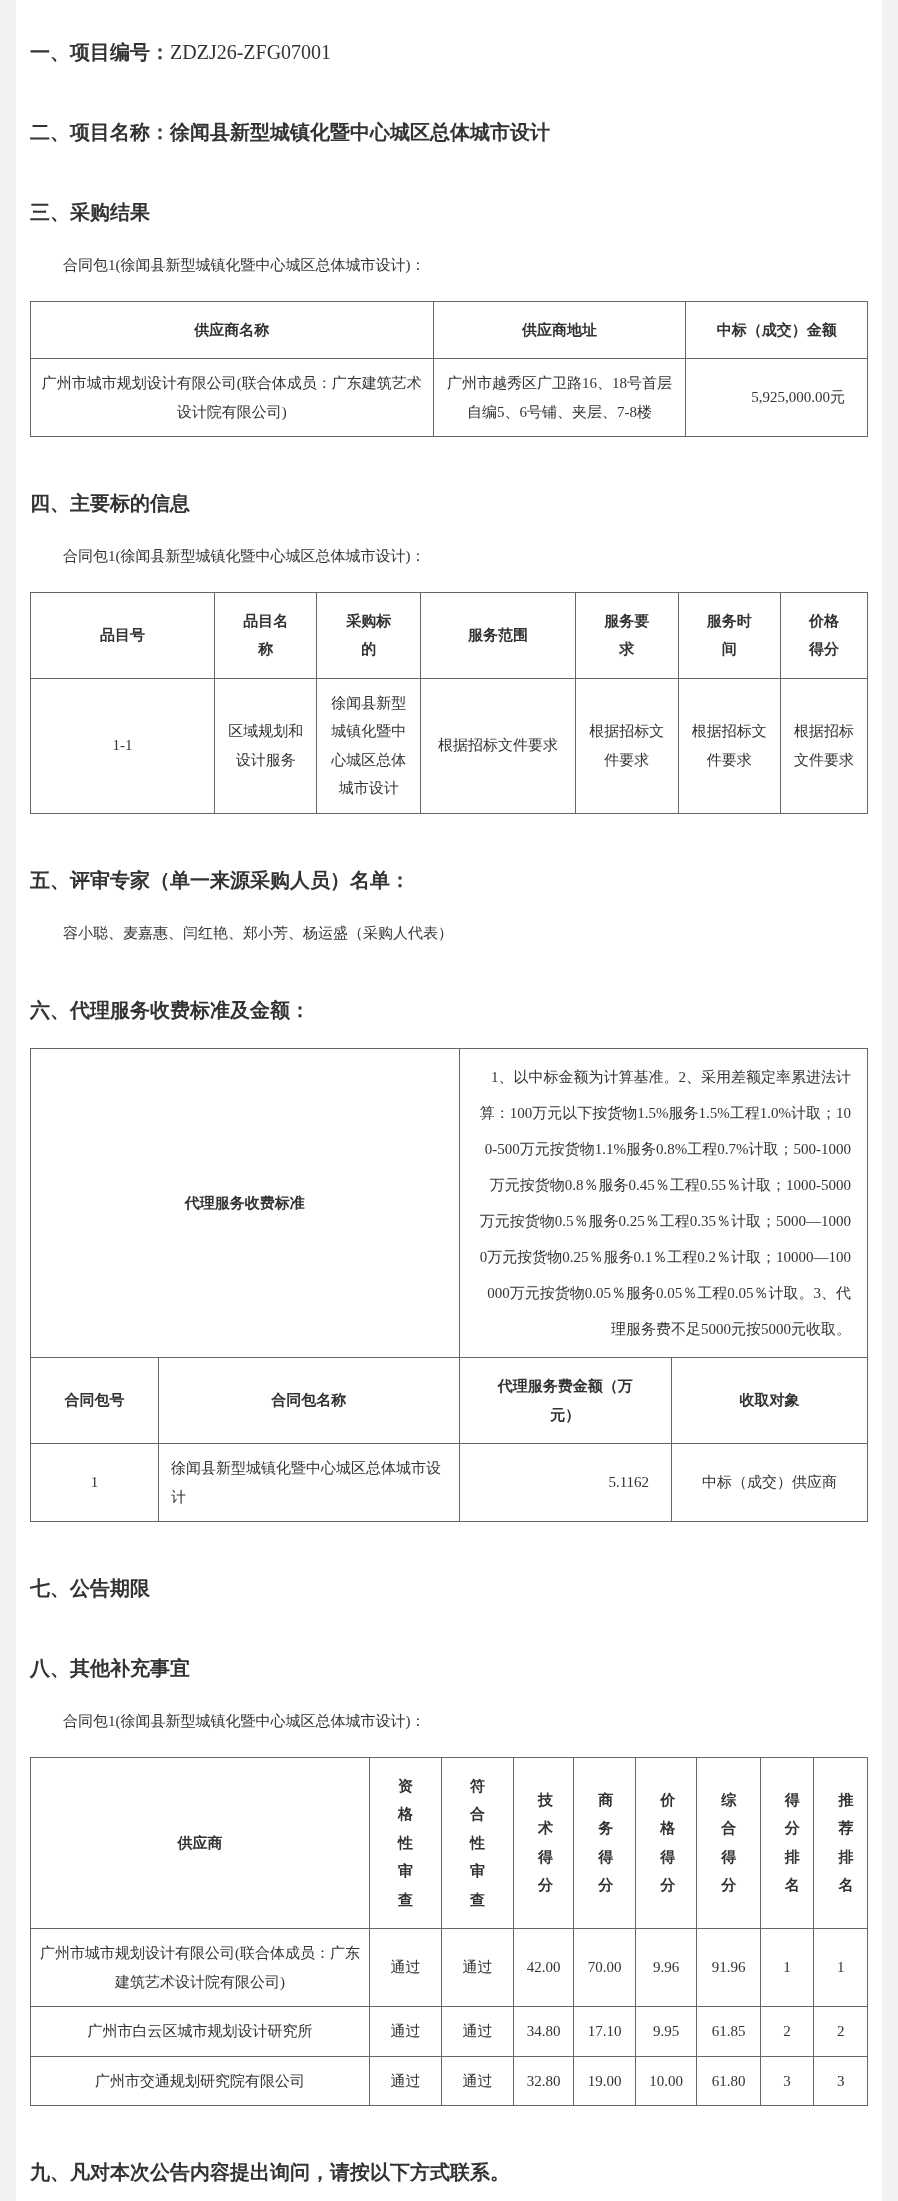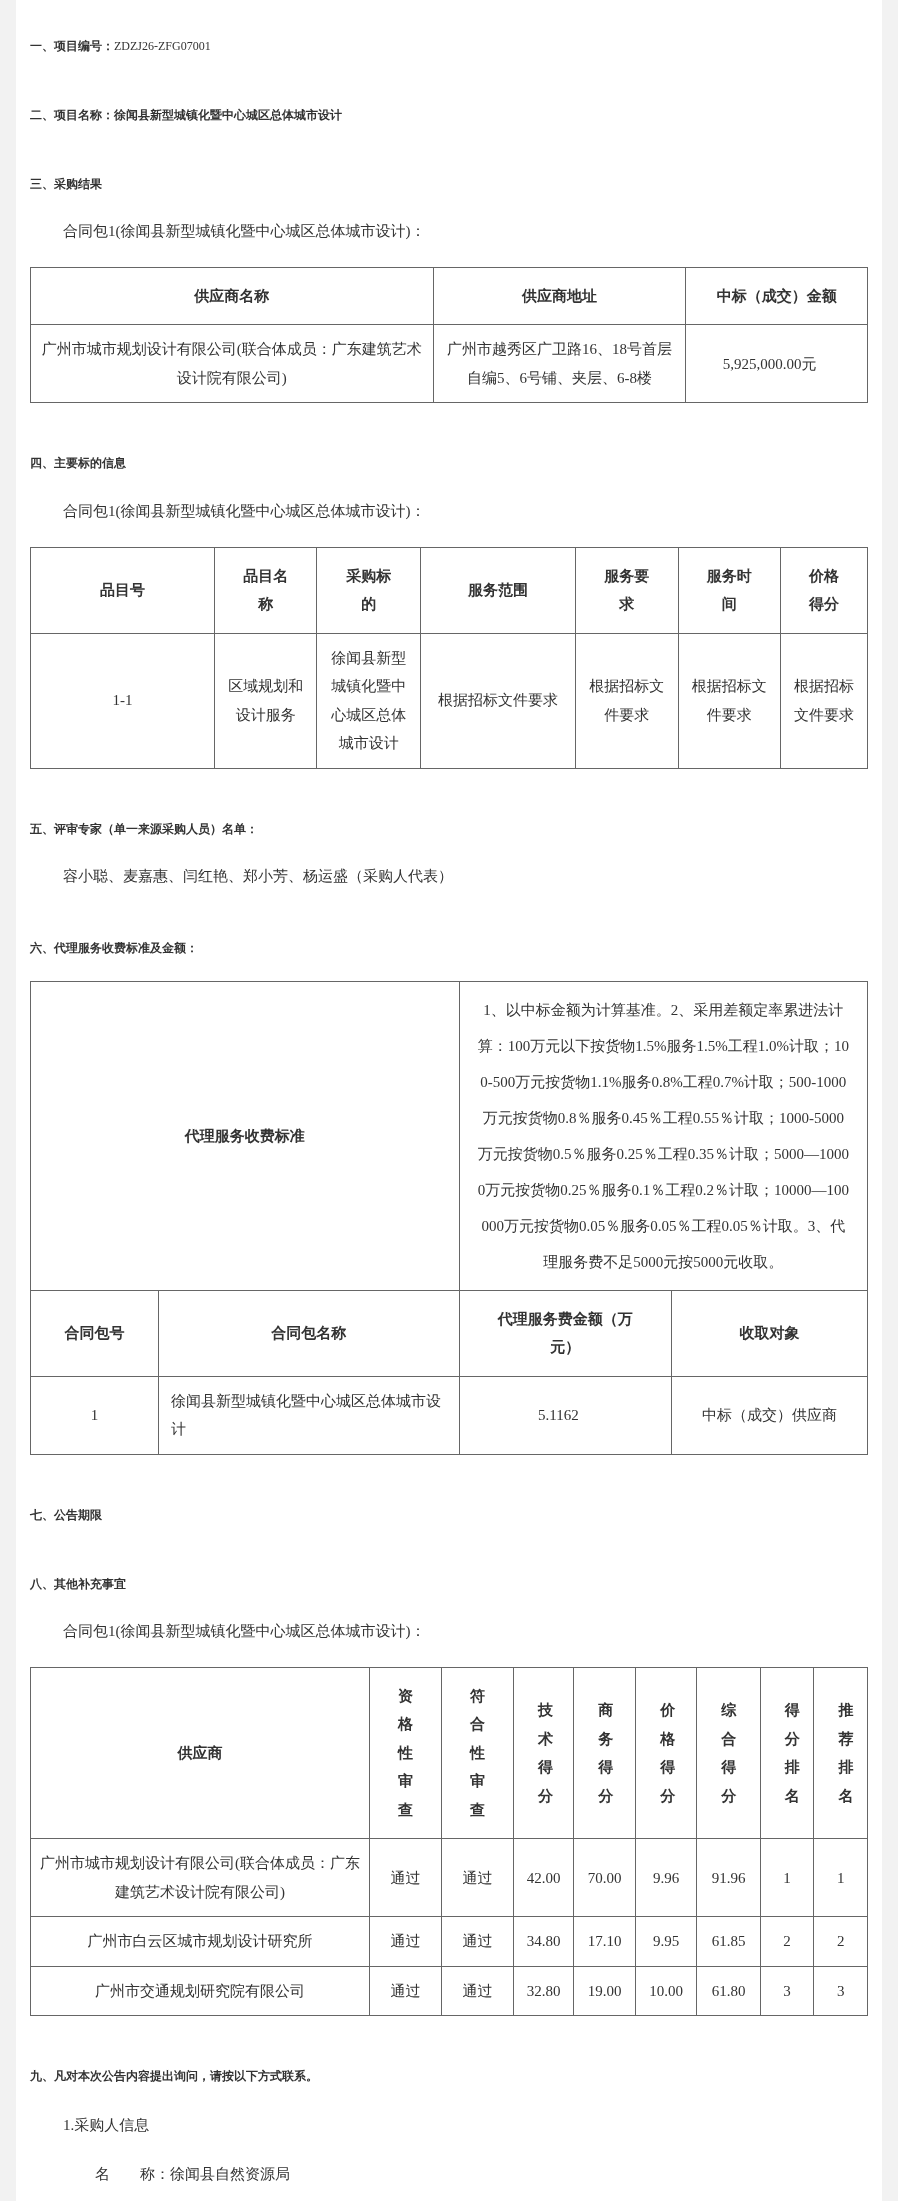--- a/index.html
+++ b/index.html
@@ -12,21 +12,21 @@
     font-size: 15px;
   }
   .sheet {
     margin: 0 16px;
     background: #ffffff;
     min-height: 2201px;
     padding: 30px 14px 60px 14px;
   }
   .sec {
     font-weight: bold;
-    font-size: 12px;
+    font-size: 20px;
     margin-top: 52px;
     line-height: 1.4;
   }
   .sec.first { margin-top: 8px; }
   .plain { font-weight: normal; }
   .line {
     margin-top: 28px;
     padding-left: 33px;
     line-height: 1.5;
   }
@@ -40,24 +40,24 @@
   th, td {
     border: 1px solid #666;
     text-align: center;
     vertical-align: middle;
     padding: 10px 8px;
     line-height: 1.9;
     font-size: 15px;
     word-break: break-all;
   }
   th { font-weight: bold; padding: 14px 24px; }
-  td.right { text-align: center; padding-right: 22px; }
+  td.right { text-align: right; padding-right: 22px; }
   td.left  { text-align: left;  padding-left: 12px; }
   td.feetext {
-    text-align: center;
+    text-align: right;
     padding: 10px 16px;
     line-height: 2.4;
     margin-left: 36px;
   }
   td.feelabel { font-weight: bold; }
   .contact-title {
     margin-top: 30px;
     padding-left: 33px;
     line-height: 1.4;
   }
@@ -90,21 +90,21 @@
         <col style="width:21.7%">
       </colgroup>
     <tbody>
         <tr>
       <th>供应商名称</th>
       <th>供应商地址</th>
       <th>中标（成交）金额</th>
     </tr>
     <tr>
       <td>广州市城市规划设计有限公司(联合体成员：广东建筑艺术设计院有限公司)</td>
-      <td>广州市越秀区广卫路16、18号首层自编5、6号铺、夹层、6-8楼</td>
+      <td>广州市越秀区广卫路16、18号首层自编5、6号铺、夹层、7-8楼</td>
       <td class="right">5,925,000.00元</td>
     </tr>
   </tbody>
     </table>
 
   <div class="sec">四、主要标的信息</div>
   <div class="line">合同包1(徐闻县新型城镇化暨中心城区总体城市设计)：</div>
 
   <table>
     <colgroup>

